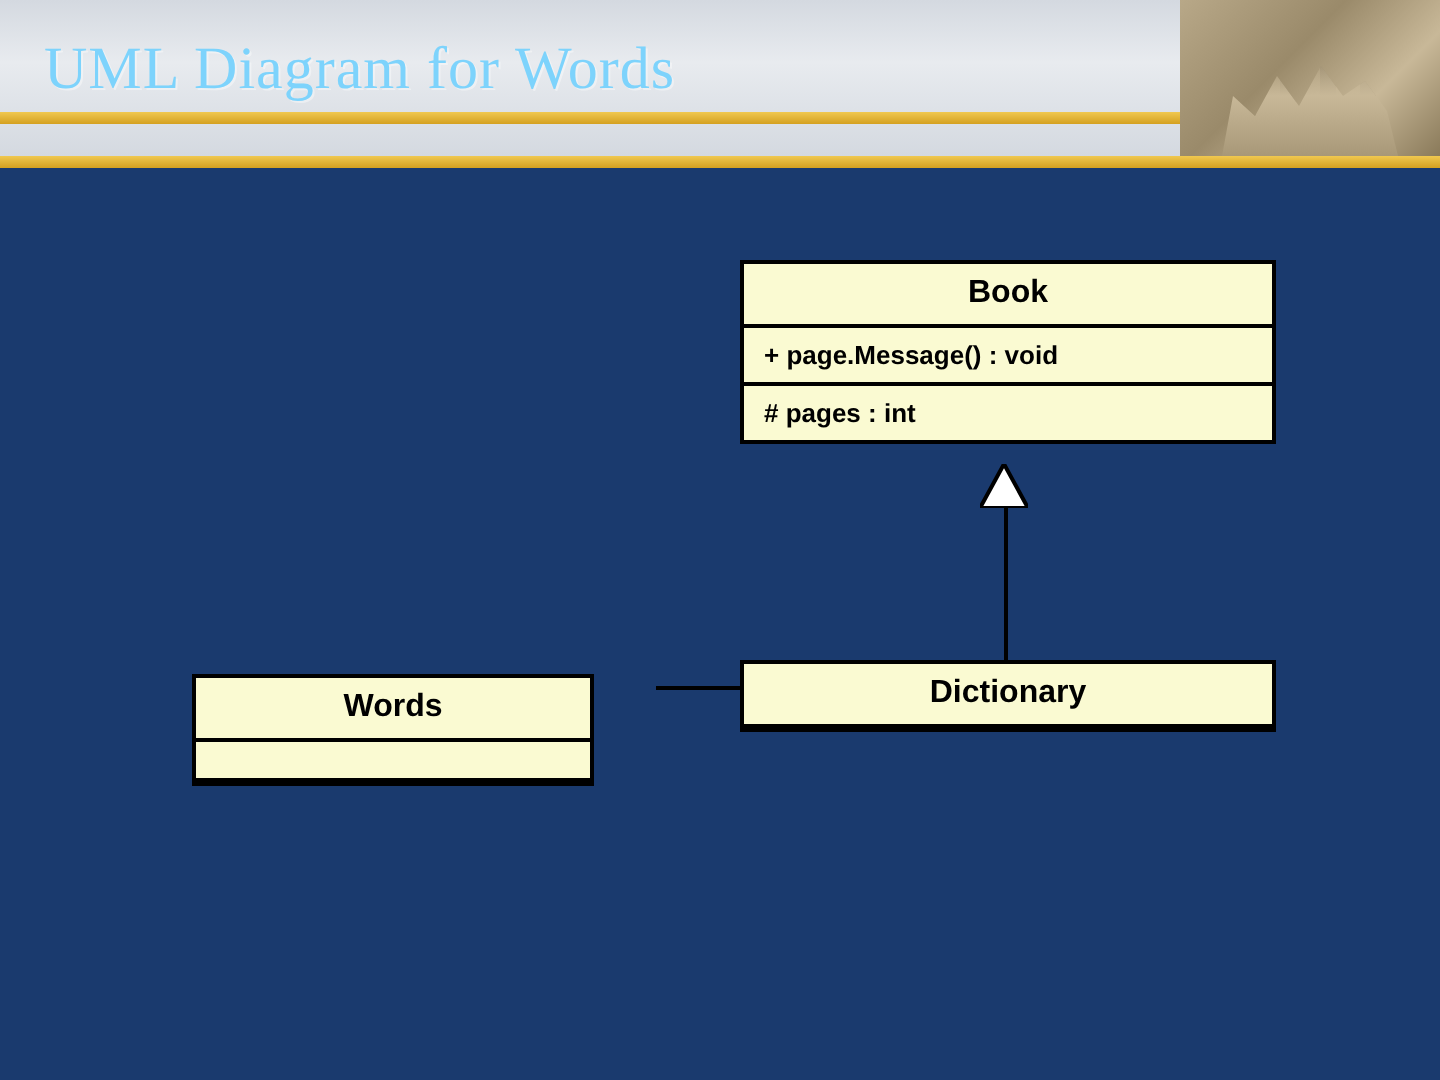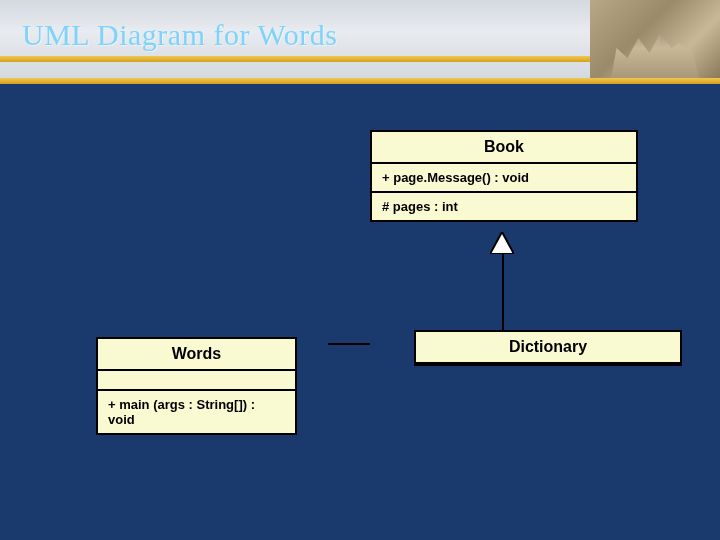--- a/index.html
+++ b/index.html
@@ -81,21 +81,21 @@
   }
   .uml-row:last-child { border-bottom: none; }
   .uml-empty {
     height: 20px;
     border-bottom: 2px solid #000;
   }
 
   
   .book { top: 130px; left: 370px; width: 268px; }
   
-  .dictionary { top: 330px; left: 370px; width: 268px; margin-left: 44px; }
+  .dictionary { top: 330px; left: 370px; width: 268px; }
   
   .words { top: 337px; left: 76px; width: 201px; margin-left: 20px; }
 
   
   .inh-line {
     position: absolute;
     left: 502px;
     top: 252px;
     width: 2px;
     height: 78px;
@@ -131,21 +131,20 @@
 
 <div class="uml-class book">
   <div class="uml-name">Book</div>
   <div class="uml-row">+ page.Message() : void</div>
   <div class="uml-row"># pages : int</div>
 </div>
 
 <div class="uml-class words">
   <div class="uml-name">Words</div>
   <div class="uml-empty"></div>
-  <div class="uml-row">+ main (args : String[]) : void</div>
 </div>
 
 <div class="uml-class dictionary">
   <div class="uml-name">Dictionary</div>
 </div>
 
 <div class="inh-line"></div>
 <div class="inh-head">
   <svg width="24" height="22" viewBox="0 0 24 22">
     <polygon points="12,0 24,22 0,22" fill="#fff" stroke="#000" stroke-width="2"></polygon>

